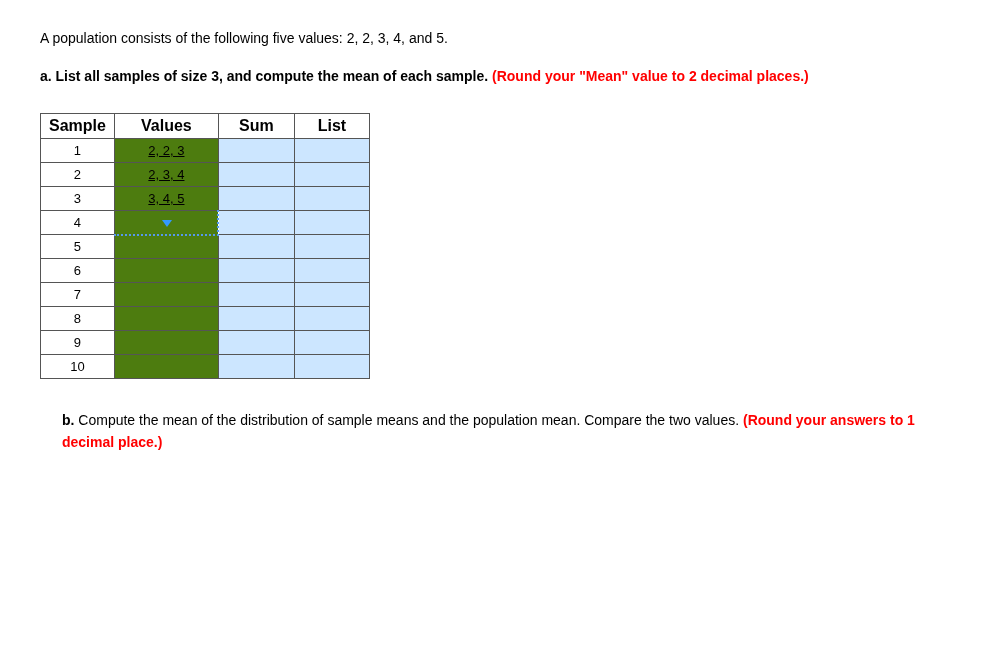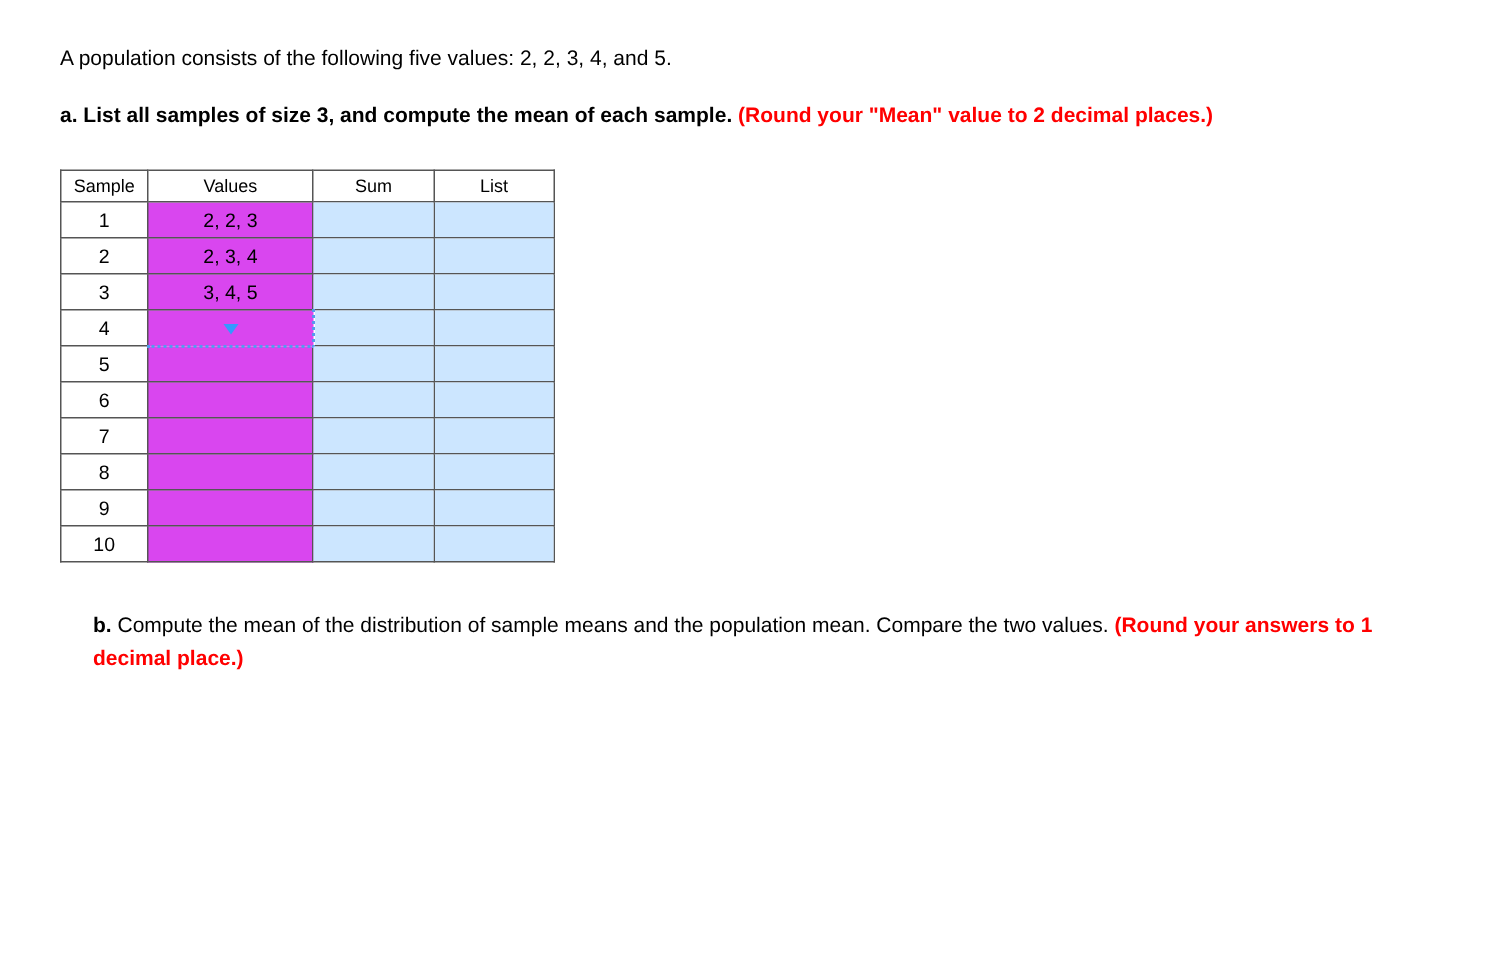--- a/index.html
+++ b/index.html
@@ -32,39 +32,40 @@
     }
     .main-table {
       border-collapse: collapse;
       width: 330px;
     }
     .main-table th {
       border: 1.5px solid #555;
       background: #fff;
       text-align: center;
       padding: 3px 8px;
-      font-weight: normal;
-      font-size: 12px;
+      font-weight: bold;
+      font-size: 16px;
     }
     .main-table td {
       border: 1.5px solid #555;
       text-align: center;
       padding: 2px 4px;
       font-size: 13px;
       height: 24px;
     }
     .main-table td.sample-num {
       text-align: center;
       width: 55px;
       background: #fff;
     }
     .main-table td.values-cell {
       text-align: center;
       width: 110px;
-      background: #d946ef;
+      background: #4d7c0f;
+      text-decoration: underline;
     }
     .main-table td.input-cell {
       padding: 0;
       width: 80px;
     }
     .main-table td.input-cell input {
       width: 100%;
       height: 100%;
       border: none;
       background: #cce6ff;

